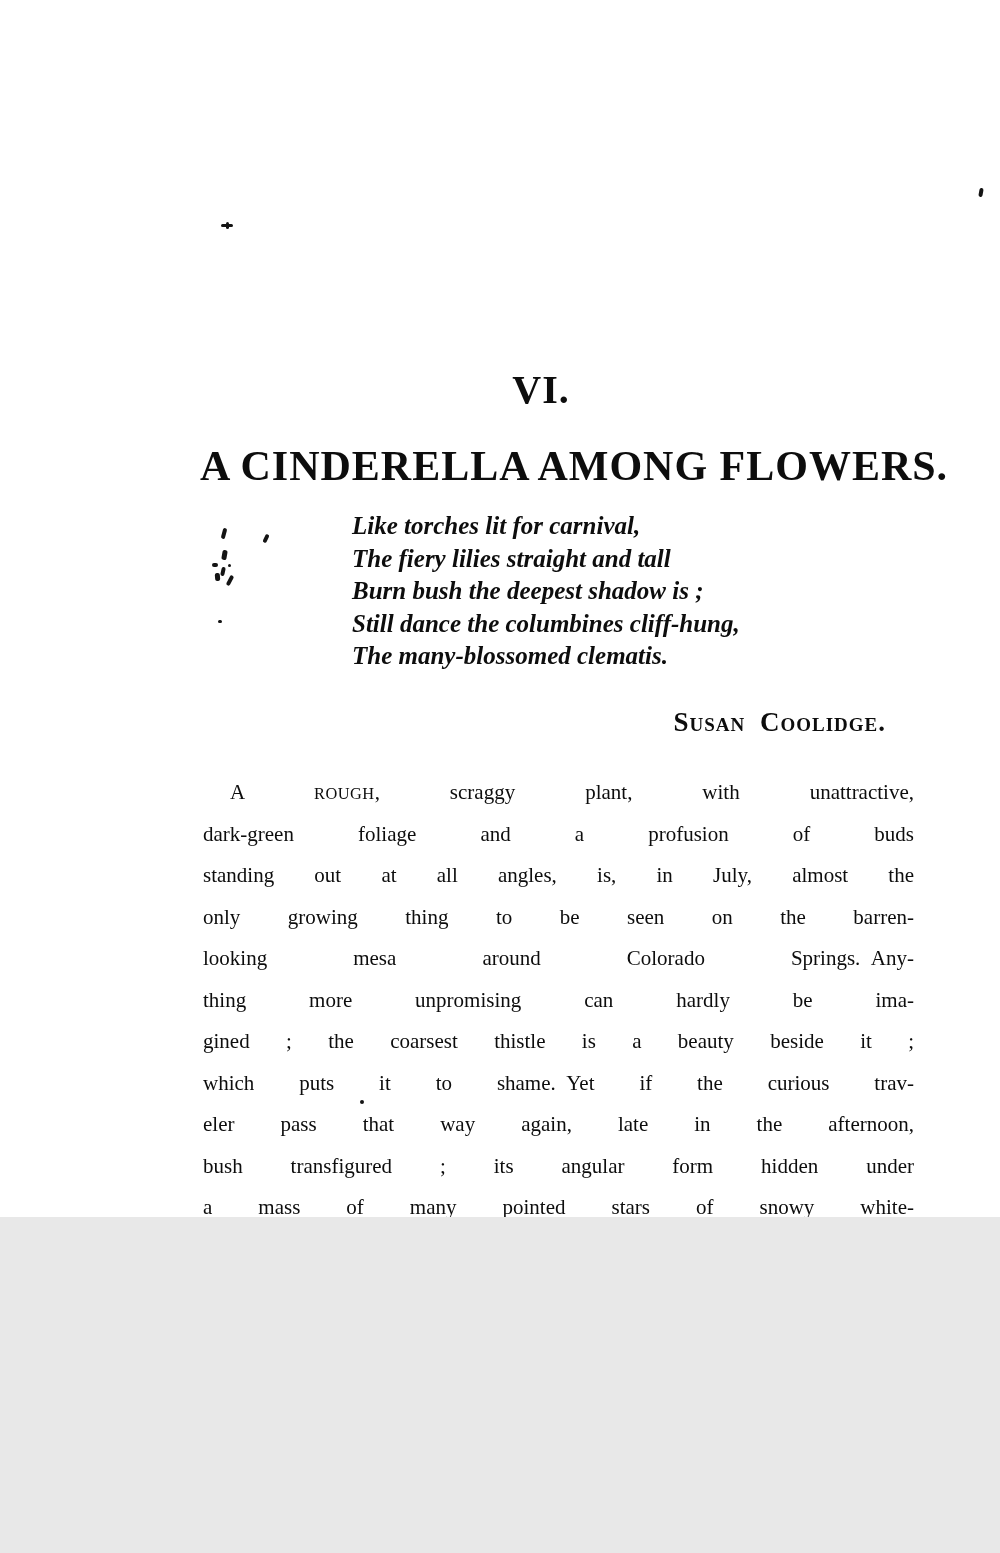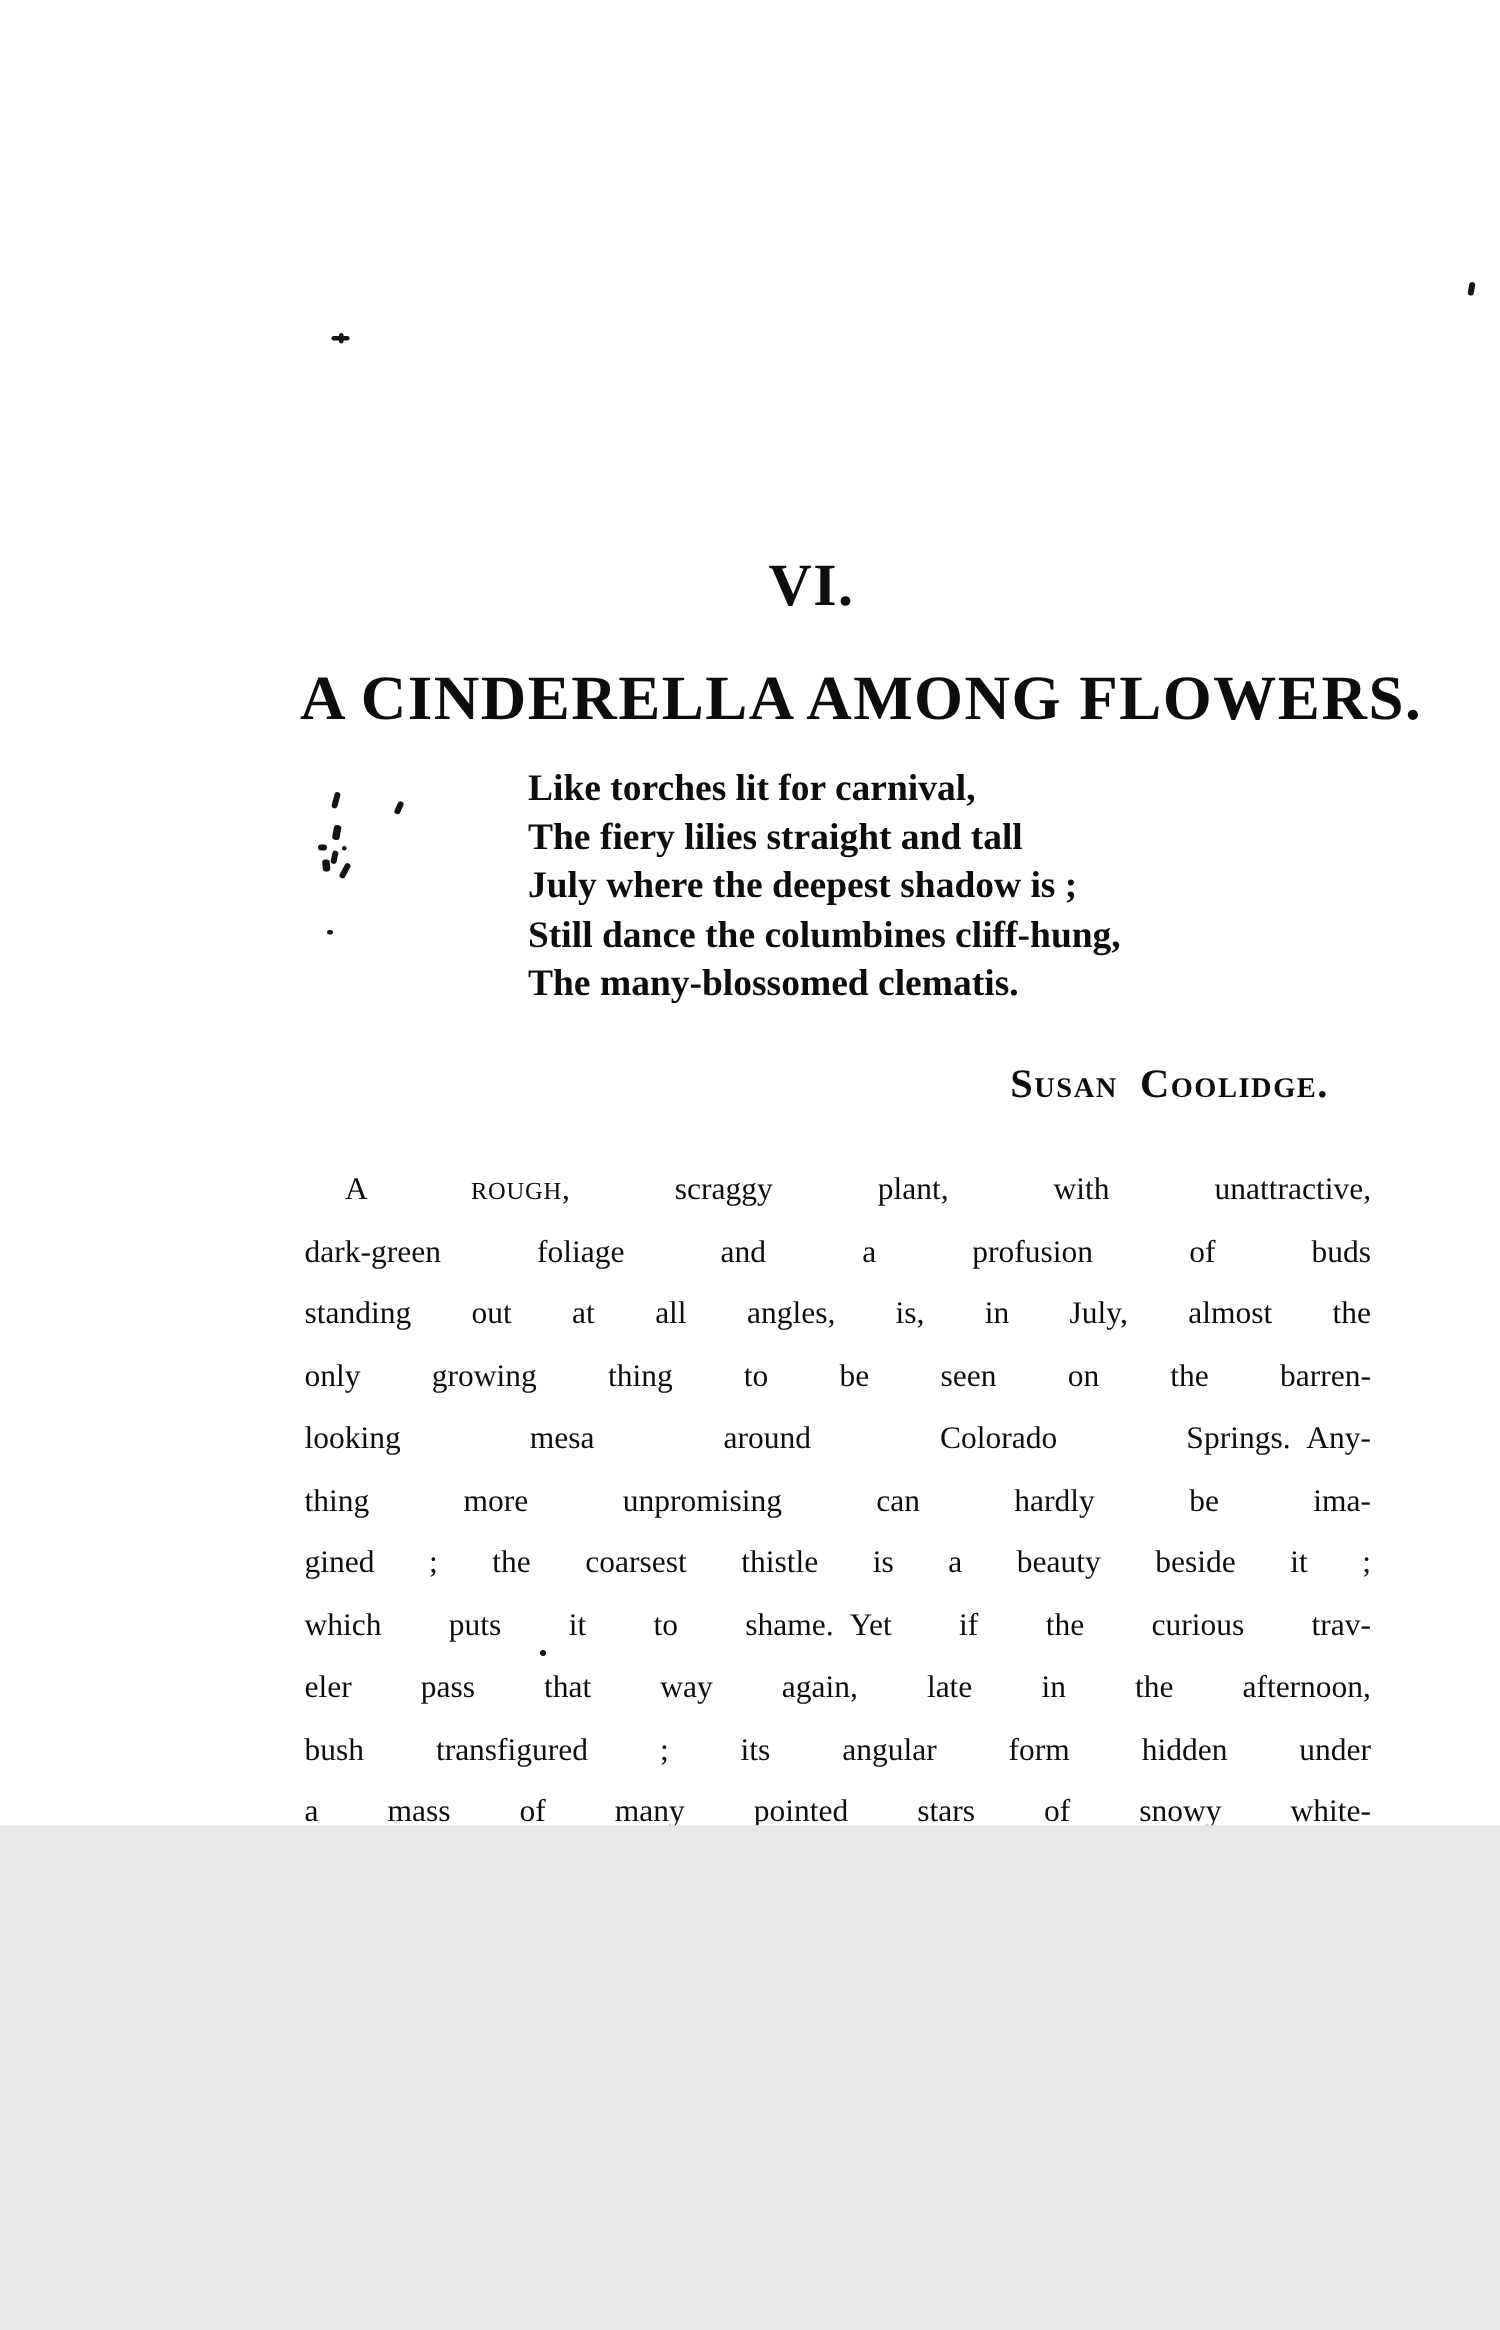--- a/index.html
+++ b/index.html
@@ -39,20 +39,21 @@
     white-space: nowrap;
   }
   .poem {
     position: absolute;
     left: 352px;
     top: 510px;
     font-size: 25px;
     font-weight: 700;
     line-height: 32.5px;
     white-space: nowrap;
+    font-style: italic;
   }
   .poem-attribution {
     position: absolute;
     right: 114px;
     top: 709px;
     font-size: 27px;
     font-variant: small-caps;
     font-weight: 700;
     line-height: 1;
     letter-spacing: 1px;
@@ -100,21 +101,21 @@
   <div class="speck" style="left:218px;top:620px;width:4px;height:3px;"></div>
   <div class="speck" style="left:360px;top:1100px;width:4px;height:4px;"></div>
 
   <h1 class="chapter-number">VI.</h1>
 
   <h2 class="chapter-title">A CINDERELLA AMONG FLOWERS.</h2>
 
   <div class="poem">
       <div>Like torches lit for carnival,</div>
       <div>The fiery lilies straight and tall</div>
-      <div>July where the deepest shadow is ;</div>
+      <div>Burn bush the deepest shadow is ;</div>
       <div>Still dance the columbines cliff-hung,</div>
       <div>The many-blossomed clematis.</div>
     </div>
 
   <div class="poem-attribution">Susan Coolidge.</div>
 
   <div class="body-paragraph">
       <div class="body-line indent"><span>A </span><span class="sc">ROUGH</span><span>, scraggy plant, with unattractive,</span></div>
       <div class="body-line"><span>dark-green foliage and a profusion of buds</span></div>
       <div class="body-line"><span>standing out at all angles, is, in July, almost the</span></div>

